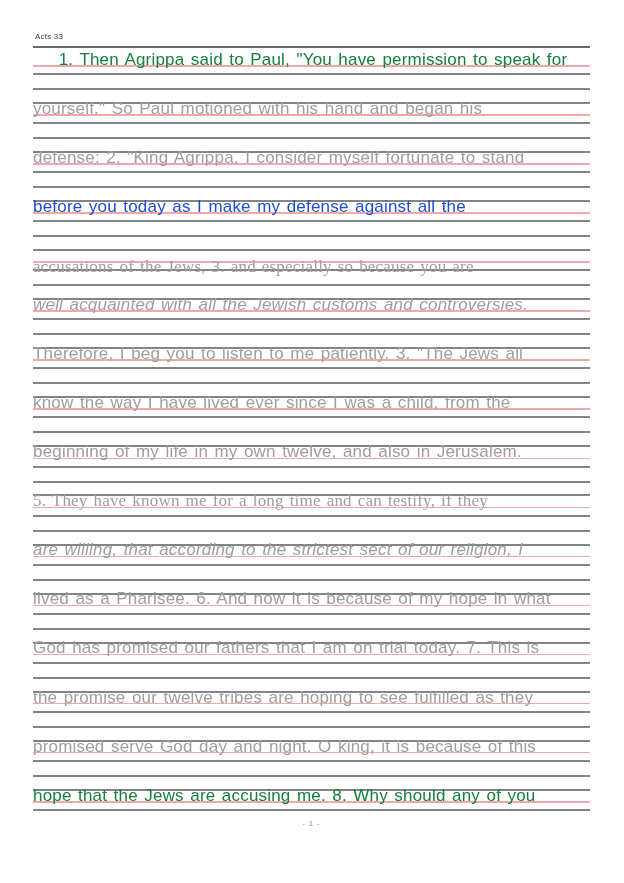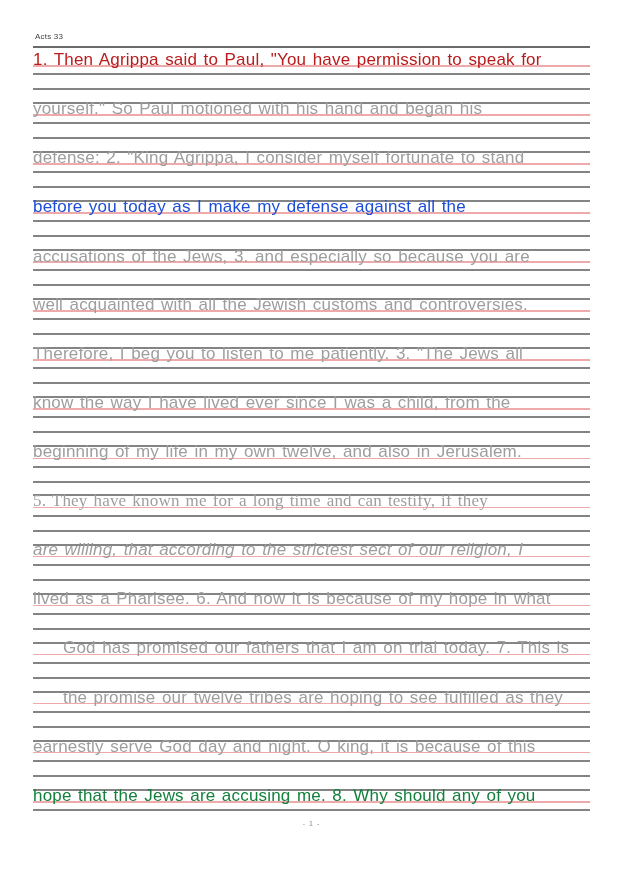--- a/index.html
+++ b/index.html
@@ -63,46 +63,46 @@
 </head>
 <body>
 
 <div class="page">
   <div class="header-label">Acts 33</div>
   <div class="header-rule"></div>
 
   <div id="rows">
       <div class="rule red" style="top: 65px; background: rgb(238, 170, 170);"></div>
       <div class="rule gray" style="top: 73px; background: rgb(132, 132, 132);"></div>
-      <div class="trace-line" style="top: 50.6px; color: #b91c1c;">1. Then Agrippa said to Paul, "You have permission to speak for</div>
+      <div class="trace-line" style="top: 50.6px; color: #15803d; text-align: center;">1. Then Agrippa said to Paul, "You have permission to speak for</div>
       <div class="rule gray" style="top: 87.97px; background: rgb(132, 132, 132);"></div>
       <div class="rule gray" style="top: 101.87px; background: rgb(132, 132, 132);"></div>
       <div class="rule red" style="top: 114.07px; background: rgb(238, 170, 170);"></div>
       <div class="rule gray" style="top: 122.07px; background: rgb(132, 132, 132);"></div>
       <div class="trace-line" style="top: 99.67px; color: rgb(158, 158, 158);">yourself." So Paul motioned with his hand and began his</div>
       <div class="rule gray" style="top: 137.04px; background: rgb(132, 132, 132);"></div>
       <div class="rule gray" style="top: 150.94px; background: rgb(132, 132, 132);"></div>
       <div class="rule red" style="top: 163.14px; background: rgb(238, 170, 170);"></div>
       <div class="rule gray" style="top: 171.14px; background: rgb(132, 132, 132);"></div>
       <div class="trace-line" style="top: 148.74px; color: rgb(158, 158, 158);">defense: 2. "King Agrippa, I consider myself fortunate to stand</div>
       <div class="rule gray" style="top: 186.11px; background: rgb(132, 132, 132);"></div>
       <div class="rule gray" style="top: 200.01px; background: rgb(132, 132, 132);"></div>
       <div class="rule red" style="top: 212.21px; background: rgb(238, 170, 170);"></div>
       <div class="rule gray" style="top: 220.21px; background: rgb(132, 132, 132);"></div>
       <div class="trace-line" style="top: 197.81px; color: #1d4ed8;">before you today as I make my defense against all the</div>
       <div class="rule gray" style="top: 235.18px; background: rgb(132, 132, 132);"></div>
       <div class="rule gray" style="top: 249.08px; background: rgb(132, 132, 132);"></div>
       <div class="rule red" style="top: 261.28px; background: rgb(238, 170, 170);"></div>
       <div class="rule gray" style="top: 269.28px; background: rgb(132, 132, 132);"></div>
-      <div class="trace-line" style="top: 248px; color: rgb(158, 158, 158);">accusations of the Jews, 3. and especially so because you are</div>
+      <div class="trace-line" style="top: 258px; color: rgb(158, 158, 158); font-family: Liberation Serif, serif;">accusations of the Jews, 3. and especially so because you are</div>
       <div class="rule gray" style="top: 284.25px; background: rgb(132, 132, 132);"></div>
       <div class="rule gray" style="top: 298.15px; background: rgb(132, 132, 132);"></div>
       <div class="rule red" style="top: 310.35px; background: rgb(238, 170, 170);"></div>
       <div class="rule gray" style="top: 318.35px; background: rgb(132, 132, 132);"></div>
-      <div class="trace-line" style="top: 295.95px; color: rgb(158, 158, 158);">well acquainted with all the Jewish customs and controversies.</div>
+      <div class="trace-line" style="top: 295.95px; color: rgb(158, 158, 158); font-style: italic;">well acquainted with all the Jewish customs and controversies.</div>
       <div class="rule gray" style="top: 333.32px; background: rgb(132, 132, 132);"></div>
       <div class="rule gray" style="top: 347.22px; background: rgb(132, 132, 132);"></div>
       <div class="rule red" style="top: 359.42px; background: rgb(238, 170, 170);"></div>
       <div class="rule gray" style="top: 367.42px; background: rgb(132, 132, 132);"></div>
       <div class="trace-line" style="top: 345.02px; color: rgb(158, 158, 158);">Therefore, I beg you to listen to me patiently. 3. "The Jews all</div>
       <div class="rule gray" style="top: 382.39px; background: rgb(132, 132, 132);"></div>
       <div class="rule gray" style="top: 396.29px; background: rgb(132, 132, 132);"></div>
       <div class="rule red" style="top: 408.49px; background: rgb(238, 170, 170);"></div>
       <div class="rule gray" style="top: 416.49px; background: rgb(132, 132, 132);"></div>
       <div class="trace-line" style="top: 394.09px; color: rgb(158, 158, 158);">know the way I have lived ever since I was a child, from the</div>
@@ -123,31 +123,31 @@
       <div class="trace-line" style="top: 541.3px; color: rgb(158, 158, 158); font-style: italic;">are willing, that according to the strictest sect of our religion, I</div>
       <div class="rule gray" style="top: 578.67px; background: rgb(132, 132, 132);"></div>
       <div class="rule gray" style="top: 592.57px; background: rgb(132, 132, 132);"></div>
       <div class="rule red" style="top: 604.77px; background: rgb(238, 170, 170);"></div>
       <div class="rule gray" style="top: 612.77px; background: rgb(132, 132, 132);"></div>
       <div class="trace-line" style="top: 590.37px; color: rgb(158, 158, 158);">lived as a Pharisee. 6. And now it is because of my hope in what</div>
       <div class="rule gray" style="top: 627.74px; background: rgb(132, 132, 132);"></div>
       <div class="rule gray" style="top: 641.64px; background: rgb(132, 132, 132);"></div>
       <div class="rule red" style="top: 653.84px; background: rgb(238, 170, 170);"></div>
       <div class="rule gray" style="top: 661.84px; background: rgb(132, 132, 132);"></div>
-      <div class="trace-line" style="top: 639.44px; color: rgb(158, 158, 158); margin-left: 30px;">God has promised our fathers that I am on trial today. 7. This is</div>
+      <div class="trace-line" style="top: 639.44px; color: rgb(158, 158, 158);">God has promised our fathers that I am on trial today. 7. This is</div>
       <div class="rule gray" style="top: 676.81px; background: rgb(132, 132, 132);"></div>
       <div class="rule gray" style="top: 690.71px; background: rgb(132, 132, 132);"></div>
       <div class="rule red" style="top: 702.91px; background: rgb(238, 170, 170);"></div>
       <div class="rule gray" style="top: 710.91px; background: rgb(132, 132, 132);"></div>
-      <div class="trace-line" style="top: 688.51px; color: rgb(158, 158, 158); text-align: center;">the promise our twelve tribes are hoping to see fulfilled as they</div>
+      <div class="trace-line" style="top: 688.51px; color: rgb(158, 158, 158);">the promise our twelve tribes are hoping to see fulfilled as they</div>
       <div class="rule gray" style="top: 725.88px; background: rgb(132, 132, 132);"></div>
       <div class="rule gray" style="top: 739.78px; background: rgb(132, 132, 132);"></div>
       <div class="rule red" style="top: 751.98px; background: rgb(238, 170, 170);"></div>
       <div class="rule gray" style="top: 759.98px; background: rgb(132, 132, 132);"></div>
-      <div class="trace-line" style="top: 737.58px; color: rgb(158, 158, 158);">earnestly serve God day and night. O king, it is because of this</div>
+      <div class="trace-line" style="top: 737.58px; color: rgb(158, 158, 158);">promised serve God day and night. O king, it is because of this</div>
       <div class="rule gray" style="top: 774.95px; background: rgb(132, 132, 132);"></div>
       <div class="rule gray" style="top: 788.85px; background: rgb(132, 132, 132);"></div>
       <div class="rule red" style="top: 801.05px; background: rgb(238, 170, 170);"></div>
       <div class="rule gray" style="top: 809.05px; background: rgb(132, 132, 132);"></div>
       <div class="trace-line" style="top: 786.65px; color: #15803d;">hope that the Jews are accusing me. 8. Why should any of you</div>
     </div>
 
   <div class="footer-label">- 1 -</div>
 </div>
 

